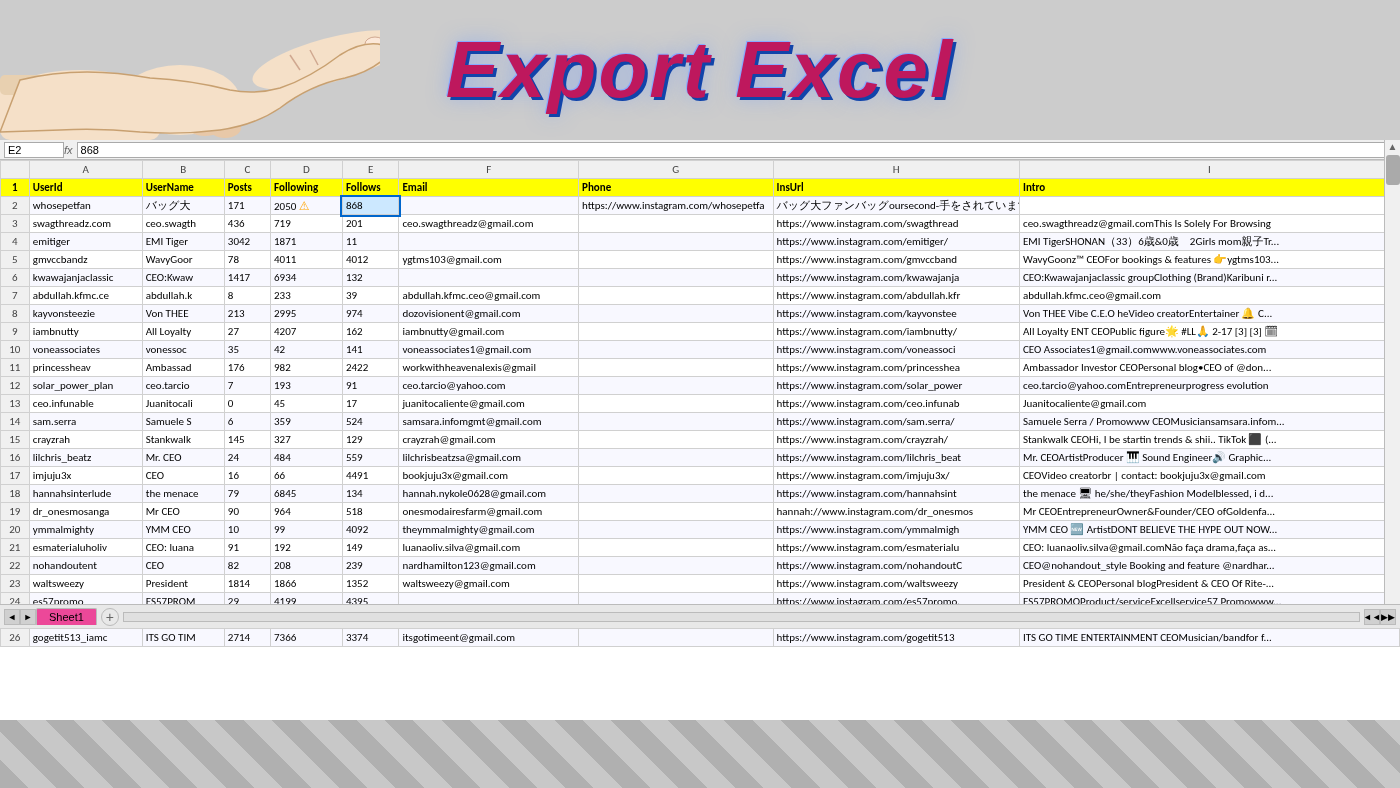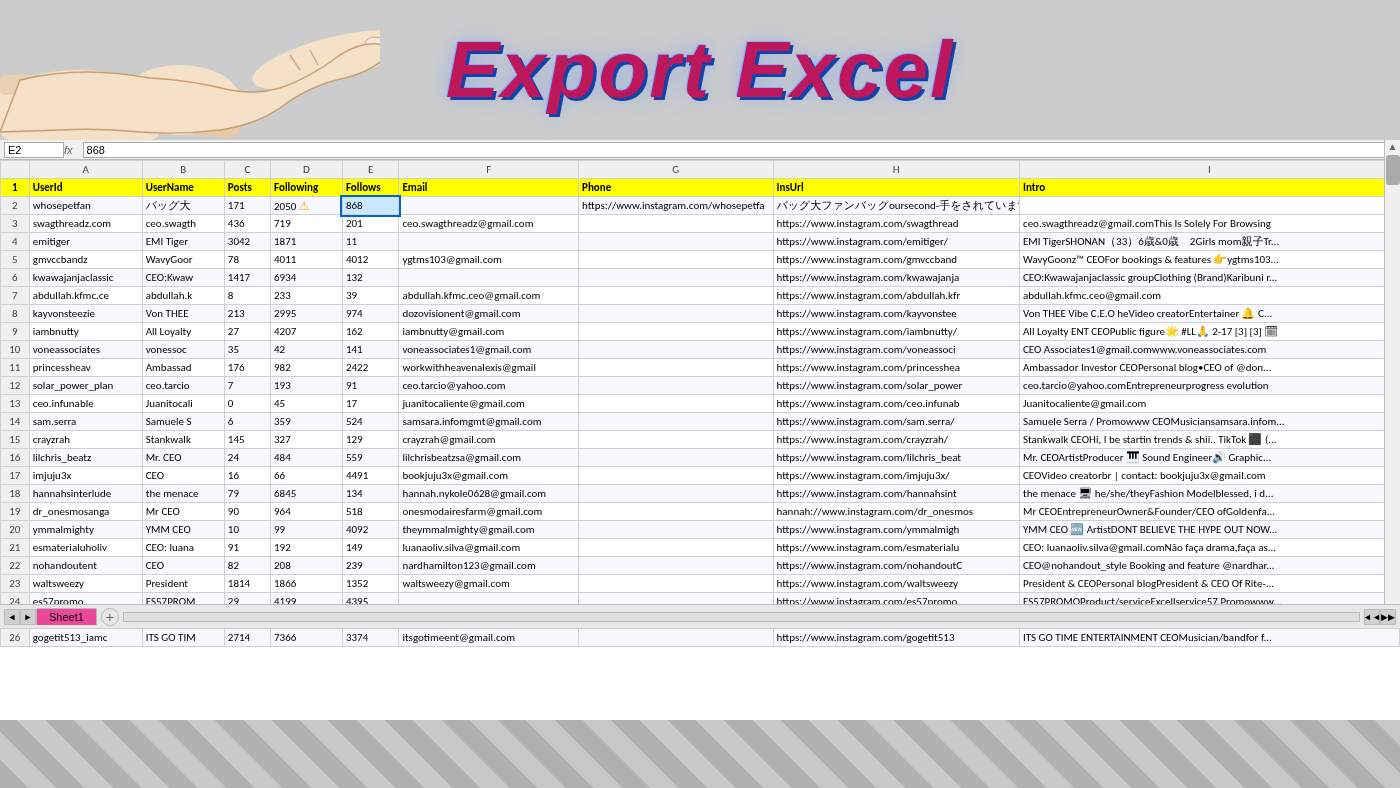--- a/index.html
+++ b/index.html
@@ -237,21 +237,21 @@
     .name-box {
       width: 60px;
       border: 1px solid #aaa;
       background: white;
       padding: 1px 3px;
       font-size: 11px;
     }
 
     .formula-fx {
       color: #666;
-      margin-right: 10px;
+      margin-right: 4px;
       font-style: italic;
     }
 
     .formula-content {
       flex: 1;
       background: white;
       border: 1px solid #aaa;
       padding: 1px 3px;
       font-size: 11px;
     }

